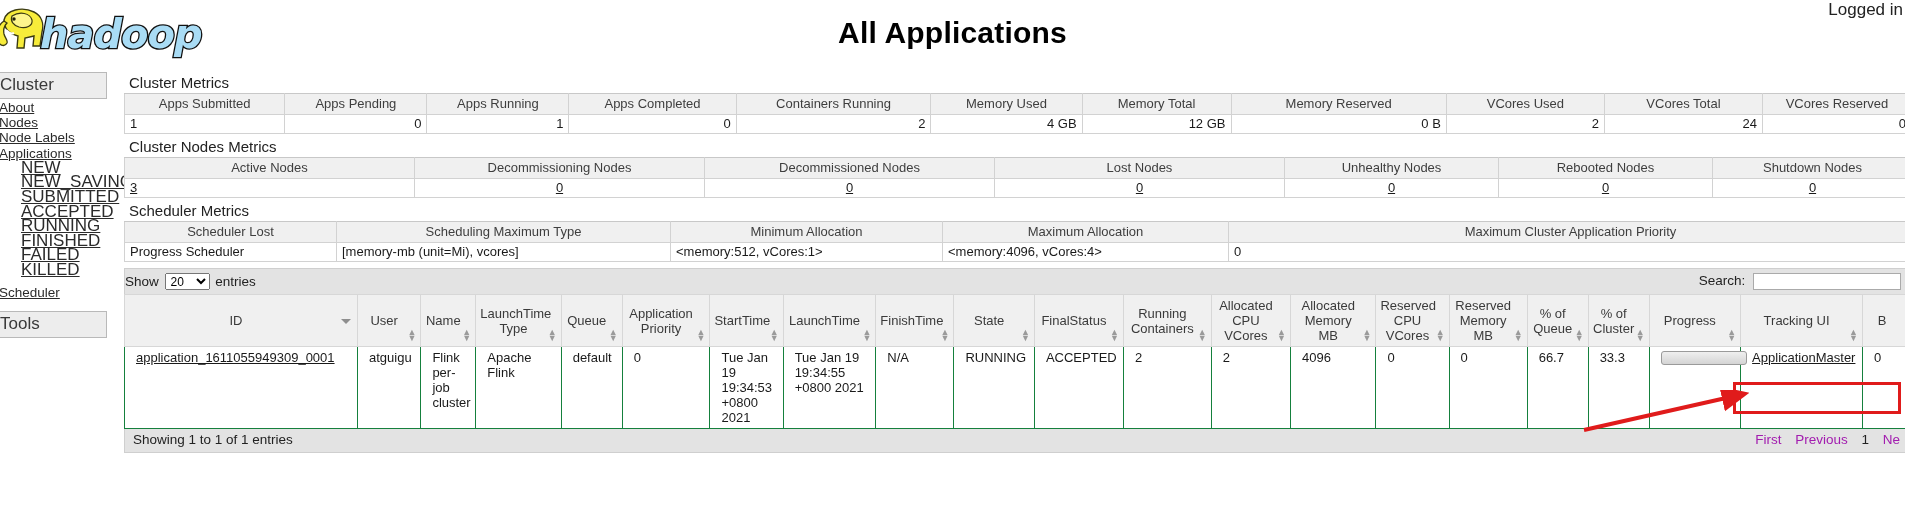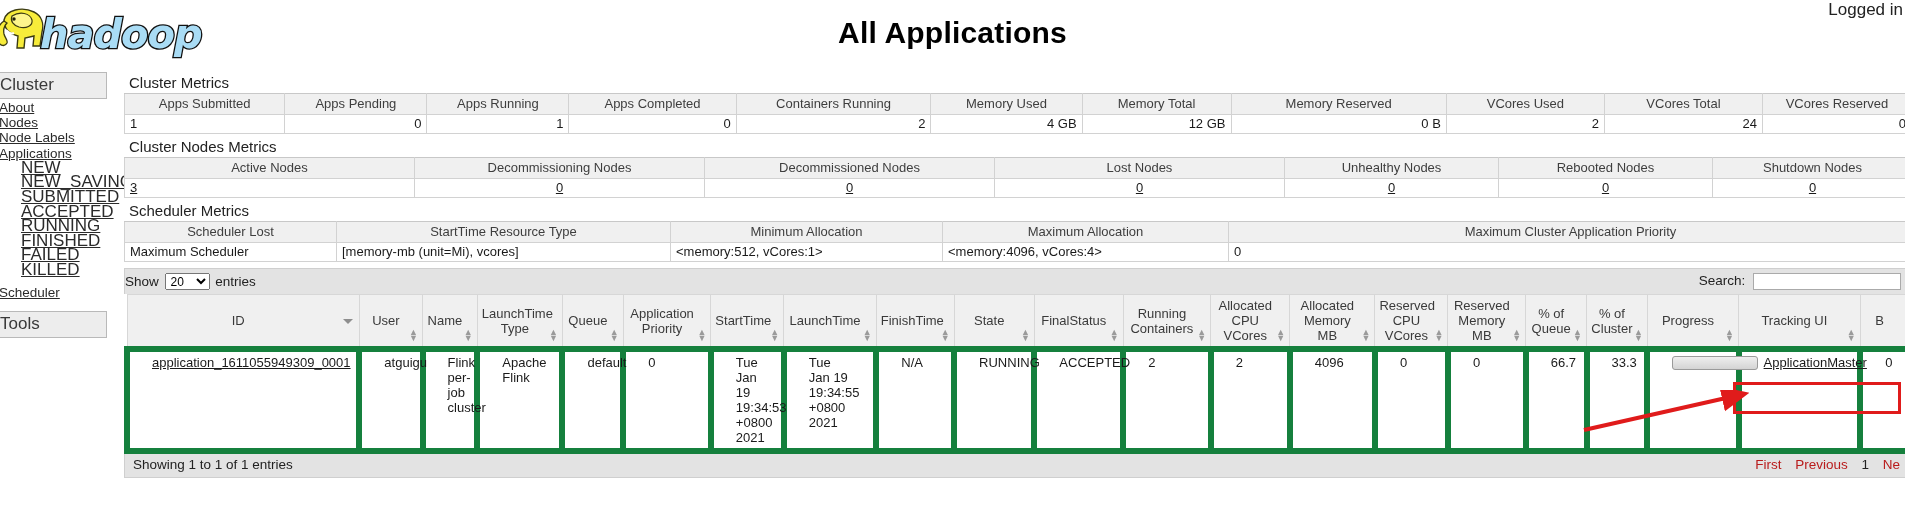--- a/index.html
+++ b/index.html
@@ -136,22 +136,22 @@
     font-weight: normal;
     color: #3a3a3a;
     vertical-align: middle;
     text-align: center;
     padding: 3px 14px 3px 4px;
     position: relative;
     height: 44px;
     line-height: 15px;
   }
   table.apps td {
-    border: 6px solid #15803d;
-    padding: 3px 22px;
+    border: 1px solid #15803d;
+    padding: 3px 11px;
     vertical-align: top;
     color: #1a1a1a;
     line-height: 15px;
     background: #fff;
   }
   .sort-ind {
     position: absolute; right: 4px; bottom: 3px;
     width: 9px; height: 14px;
     color: #9a9a9a; font-size: 9px; line-height: 6px;
   }
@@ -176,21 +176,21 @@
     background: #e3e3e3;
     border: 1px solid #cfcfcf;
     border-top: none;
     height: 24px;
     position: relative;
     font-size: 13.5px;
     color: #222;
   }
   .dt-info { position: absolute; left: 8px; top: 3px; }
   .dt-paginate { position: absolute; right: 6px; top: 3px; white-space: nowrap; }
-  .pg { color: #b91c1c; padding: 0 5px; cursor: default;}
+  .pg { color: #a21caf; padding: 0 5px; cursor: default;}
   .pg.cur { color: #222; }
 
   
   .annot-box {
     position: absolute;
     left: 1733px; top: 382px;
     width: 168px; height: 32px;
     border: 3px solid #e01b1b;
     pointer-events: none;
   }
@@ -332,27 +332,27 @@
       <colgroup>
         <col style="width:212px">
           <col style="width:334px">
           <col style="width:272px">
         <col style="width:286px">
           <col style="width:684px">
       </colgroup>
       <tbody>
           <tr>
         <th>Scheduler Lost</th>
-        <th>StartTime Resource Type</th>
+        <th>Scheduling Maximum Type</th>
         <th>Minimum Allocation</th>
         <th>Maximum Allocation</th>
         <th>Maximum Cluster Application Priority</th>
       </tr>
       <tr>
-        <td>Maximum Scheduler</td>
+        <td>Progress Scheduler</td>
         <td>[memory-mb (unit=Mi), vcores]</td>
         <td>&lt;memory:512, vCores:1&gt;</td>
         <td>&lt;memory:4096, vCores:4&gt;</td>
         <td>0</td>
       </tr>
     </tbody>
       </table>
 
     <div class="dt-wrap">
       <div class="dt-top">

